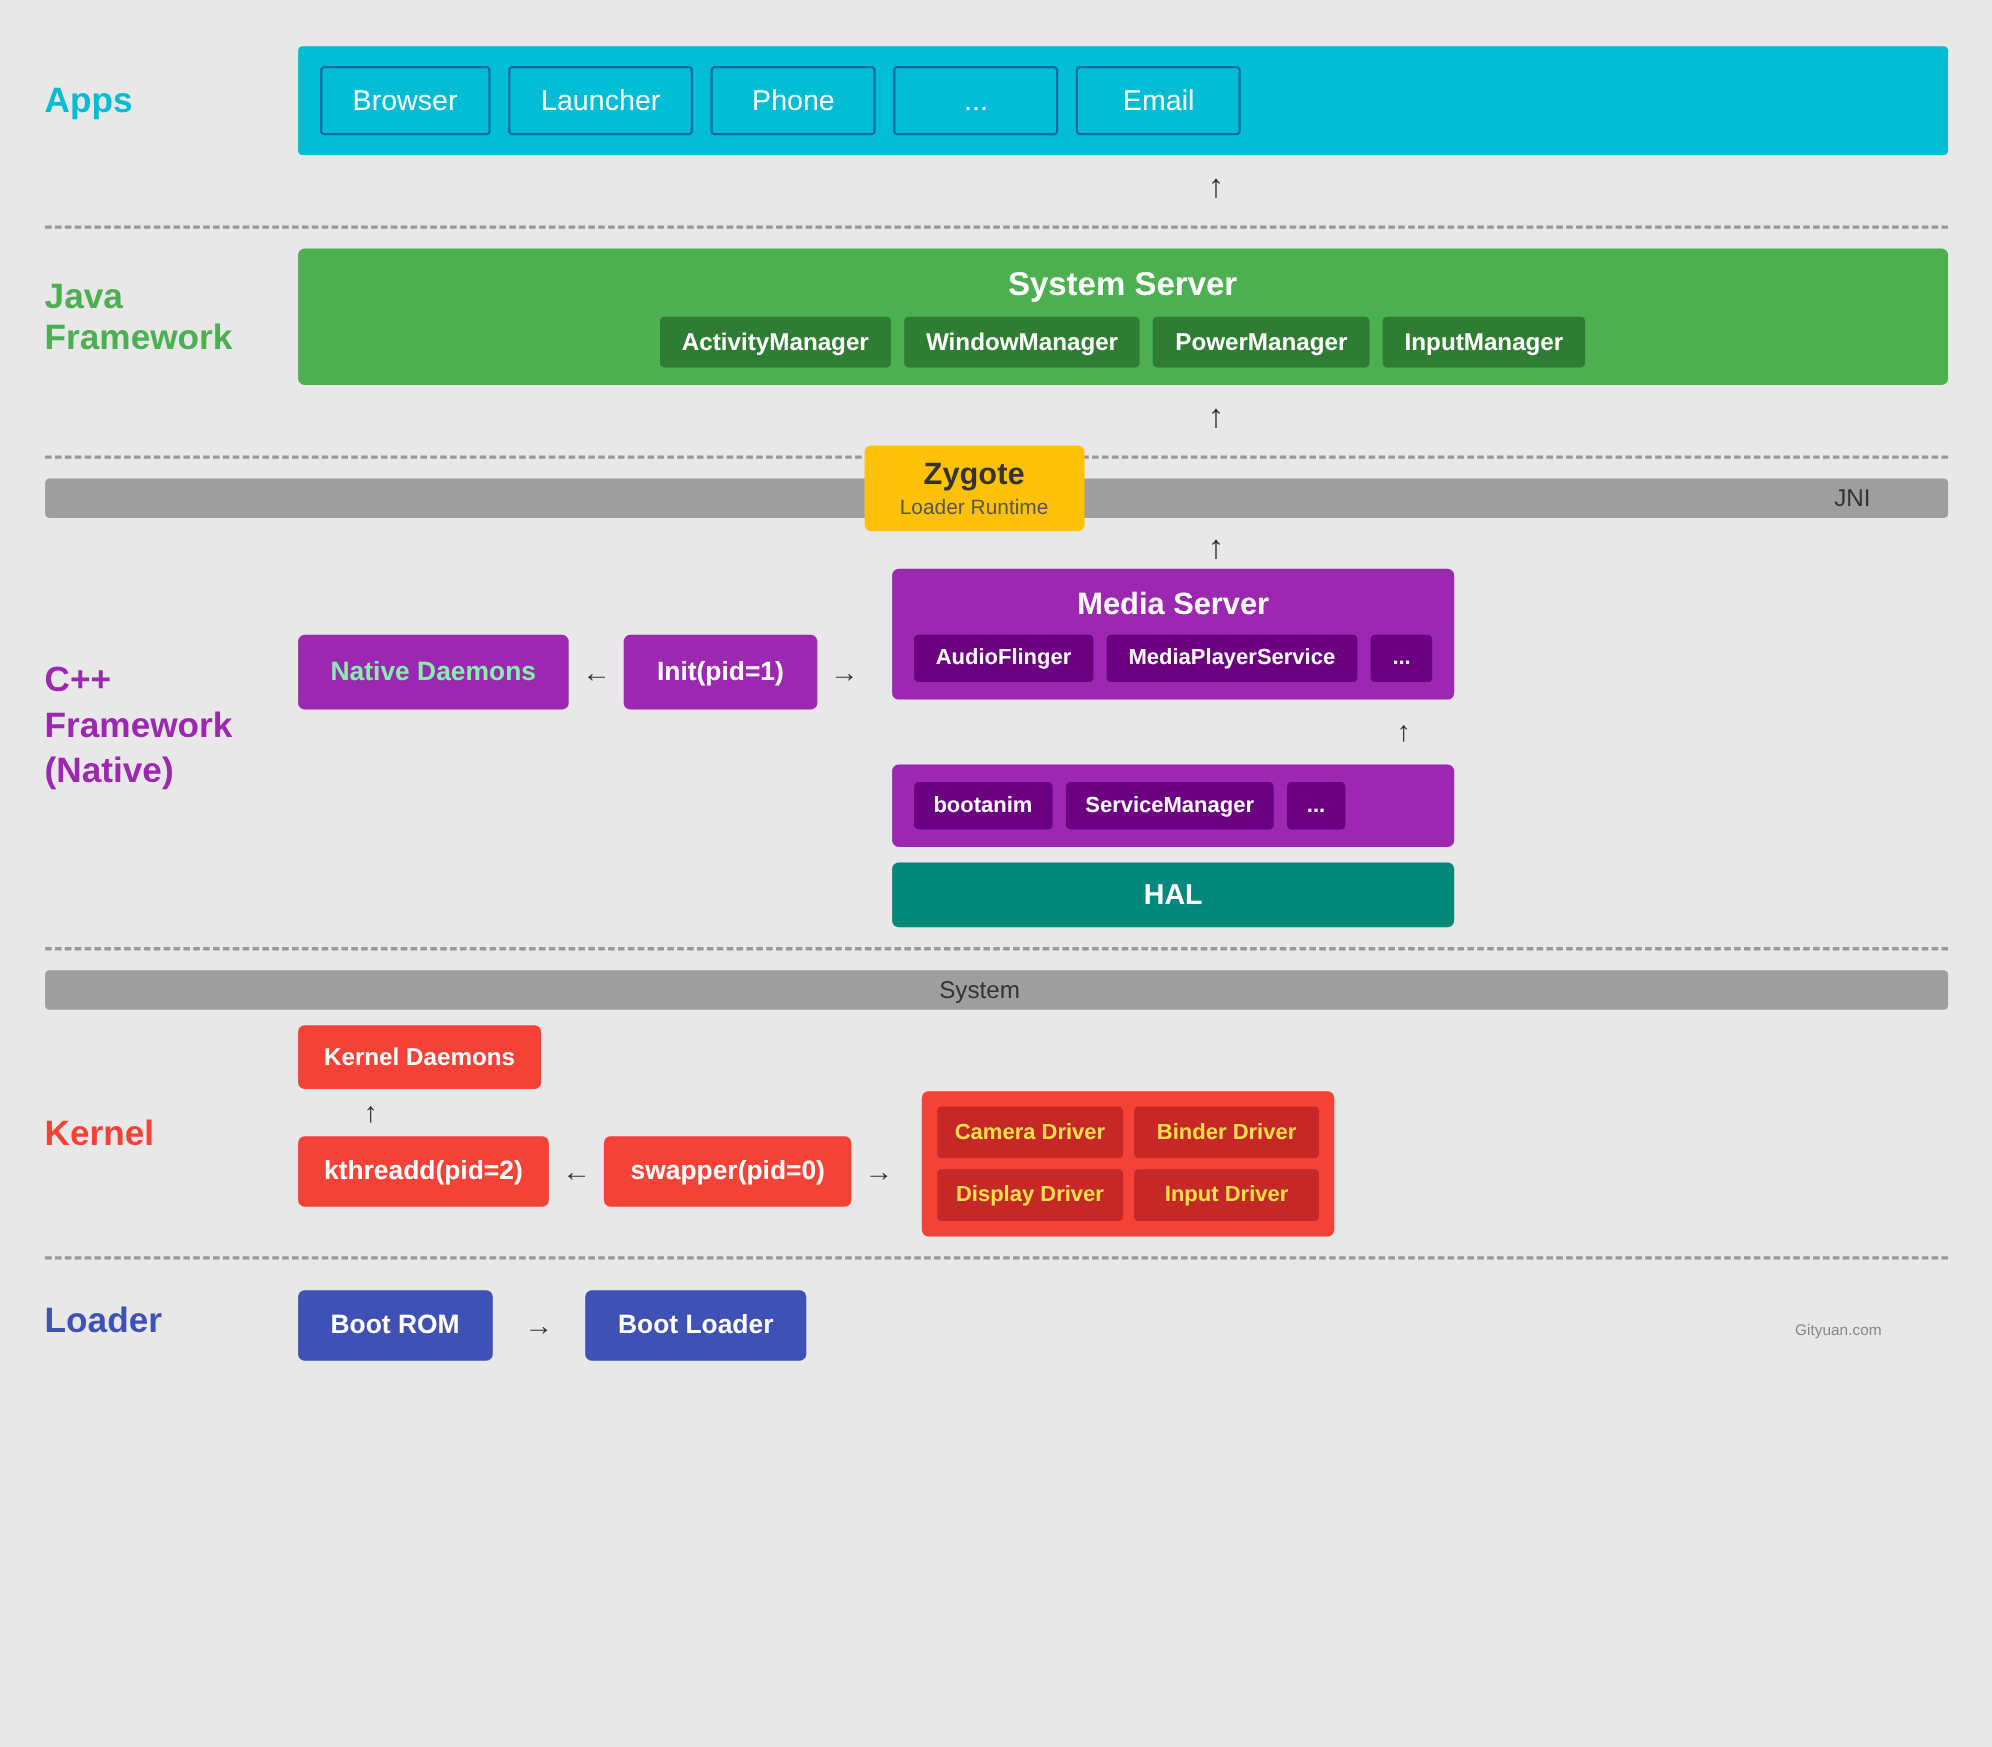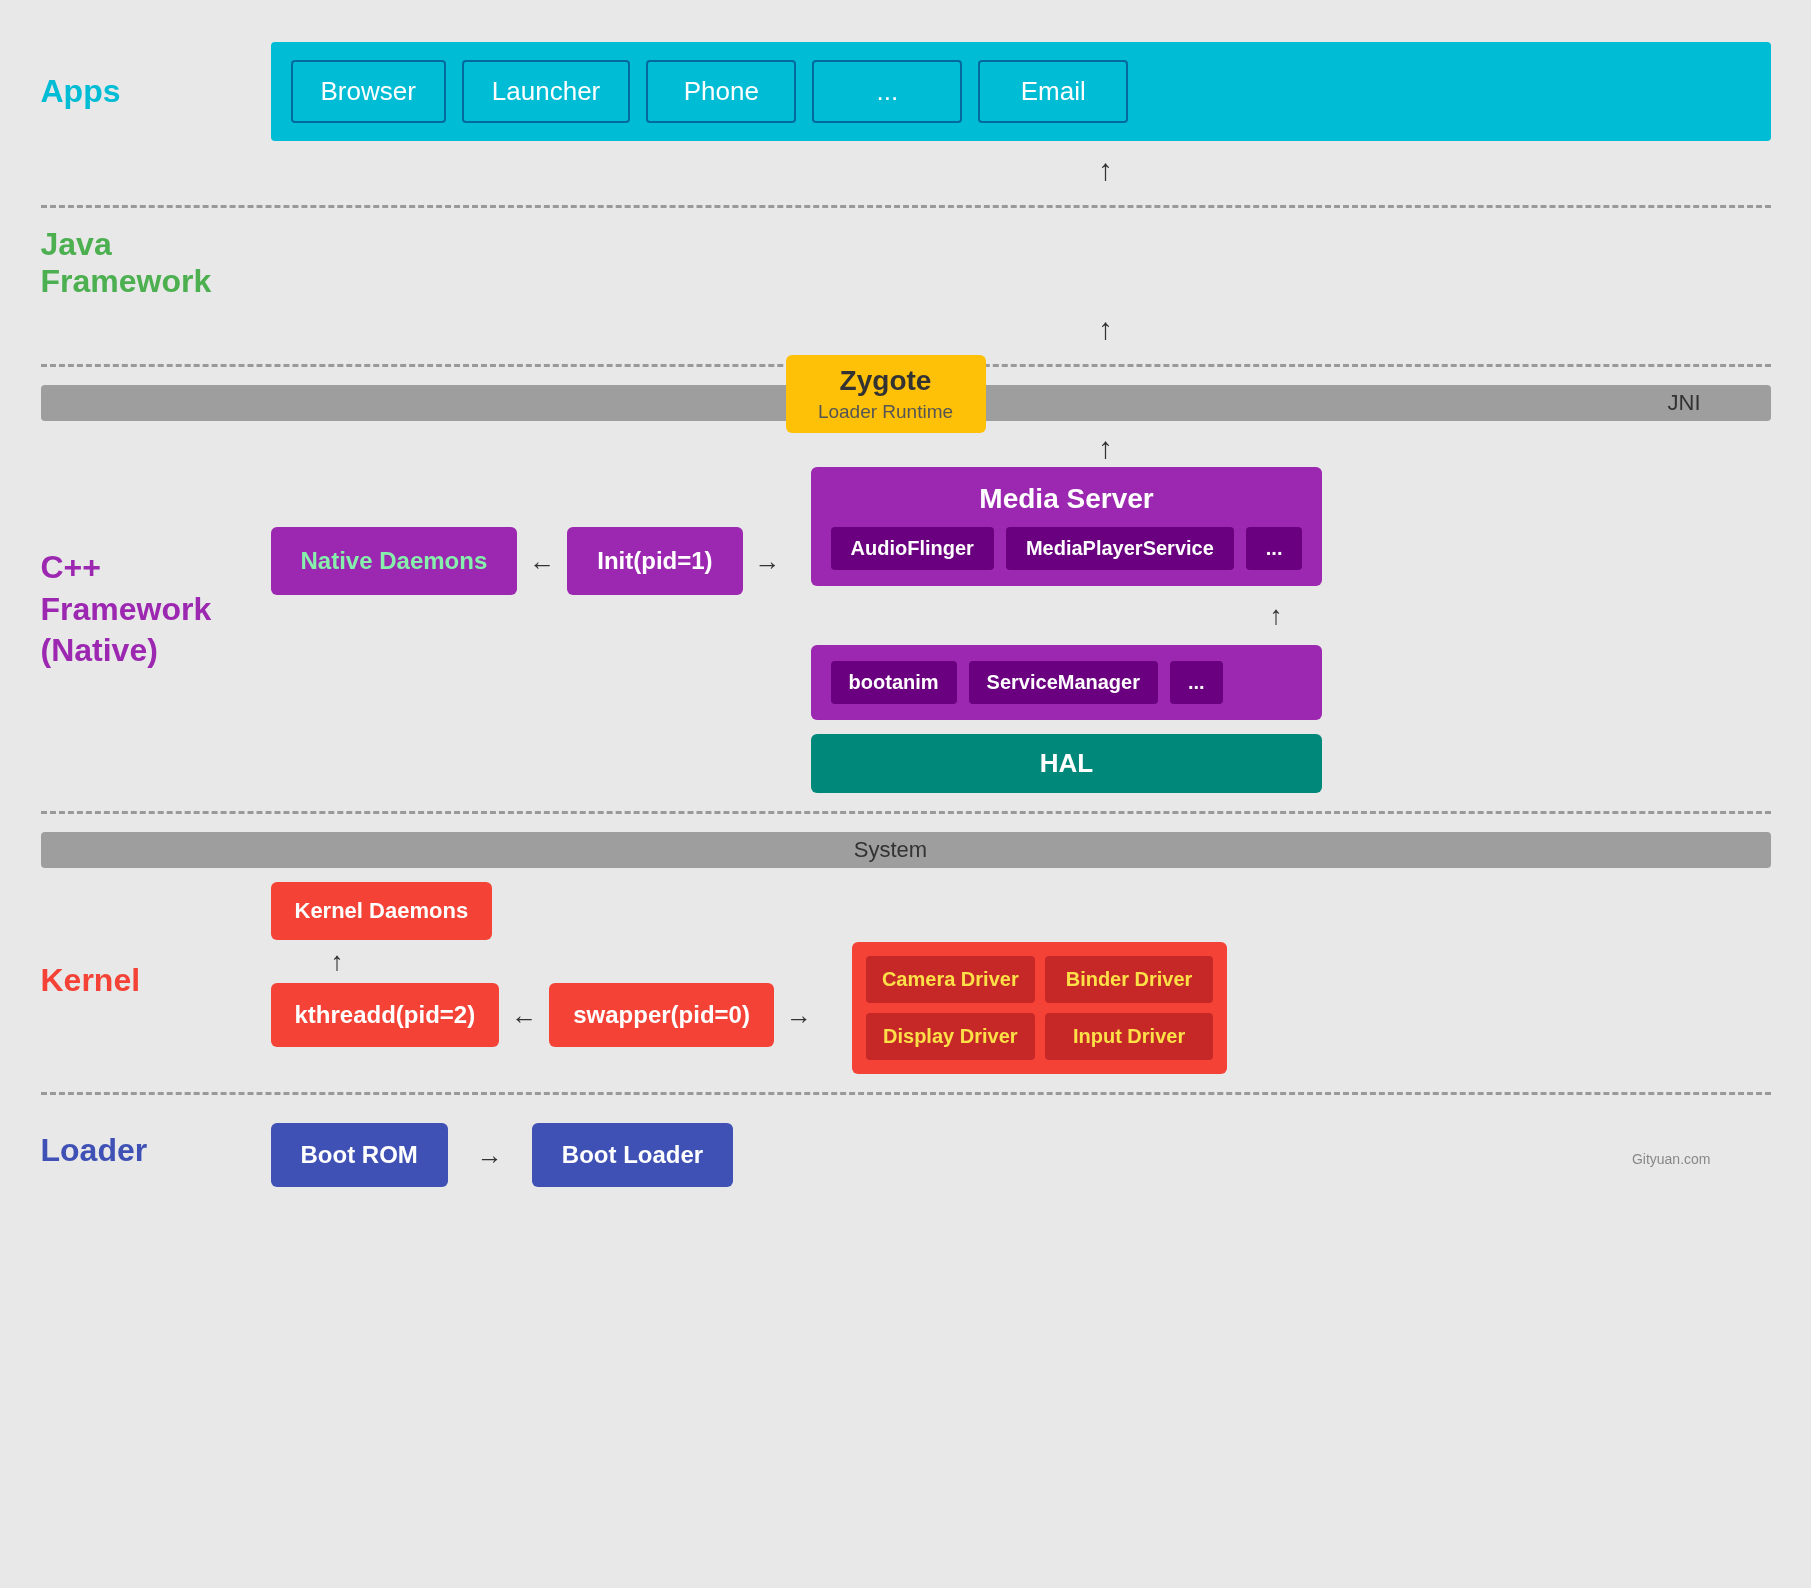--- a/index.html
+++ b/index.html
@@ -318,20 +318,31 @@
   <div class="v-arrow-row">
     <span>↑</span>
   </div>
 
   <hr class="dashed-line">
 
   <div class="row-wrapper section">
     <div class="row-label-col">
       <span class="layer-label java-fw-label">Java Framework</span>
     </div>
+    <div class="row-content-col">
+      <div class="system-server-box">
+        <div class="system-server-title">System Server</div>
+        <div class="system-server-items">
+          <div class="ss-item">ActivityManager</div>
+          <div class="ss-item">WindowManager</div>
+          <div class="ss-item">PowerManager</div>
+          <div class="ss-item">InputManager</div>
+        </div>
+      </div>
+    </div>
   </div>
 
   <div class="v-arrow-row">
     <span>↑</span>
   </div>
 
   <hr class="dashed-line">
 
   <div style="position:relative; margin: 10px 0;">
     <div class="gray-bar">
@@ -400,21 +411,21 @@
 
   <div class="gray-bar" style="justify-content:center;">
     <span>System</span>
   </div>
 
   <div class="row-wrapper section" style="align-items:flex-start; margin-top:14px;">
     <div class="row-label-col" style="padding-top:80px;">
       <span class="layer-label kernel-label">Kernel</span>
     </div>
     <div class="row-content-col">
-      <div style="display:flex; gap:40px; align-items:flex-start;">
+      <div style="display:flex; gap:26px; align-items:flex-start;">
 
         <div style="display:flex; flex-direction:column; gap:14px;">
 
           <div style="display:flex; flex-direction:column; align-items:flex-start; gap:6px;">
             <div class="kernel-daemons-box">Kernel Daemons</div>
             <div style="display:flex; align-items:center; font-size:26px; color:#333; padding-left:60px;">↑</div>
             <div style="display:flex; align-items:center; gap:12px;">
               <div class="kthreadd-box">kthreadd(pid=2)</div>
               <span style="font-size:26px; color:#333;">←</span>
               <div class="swapper-box">swapper(pid=0)</div>

